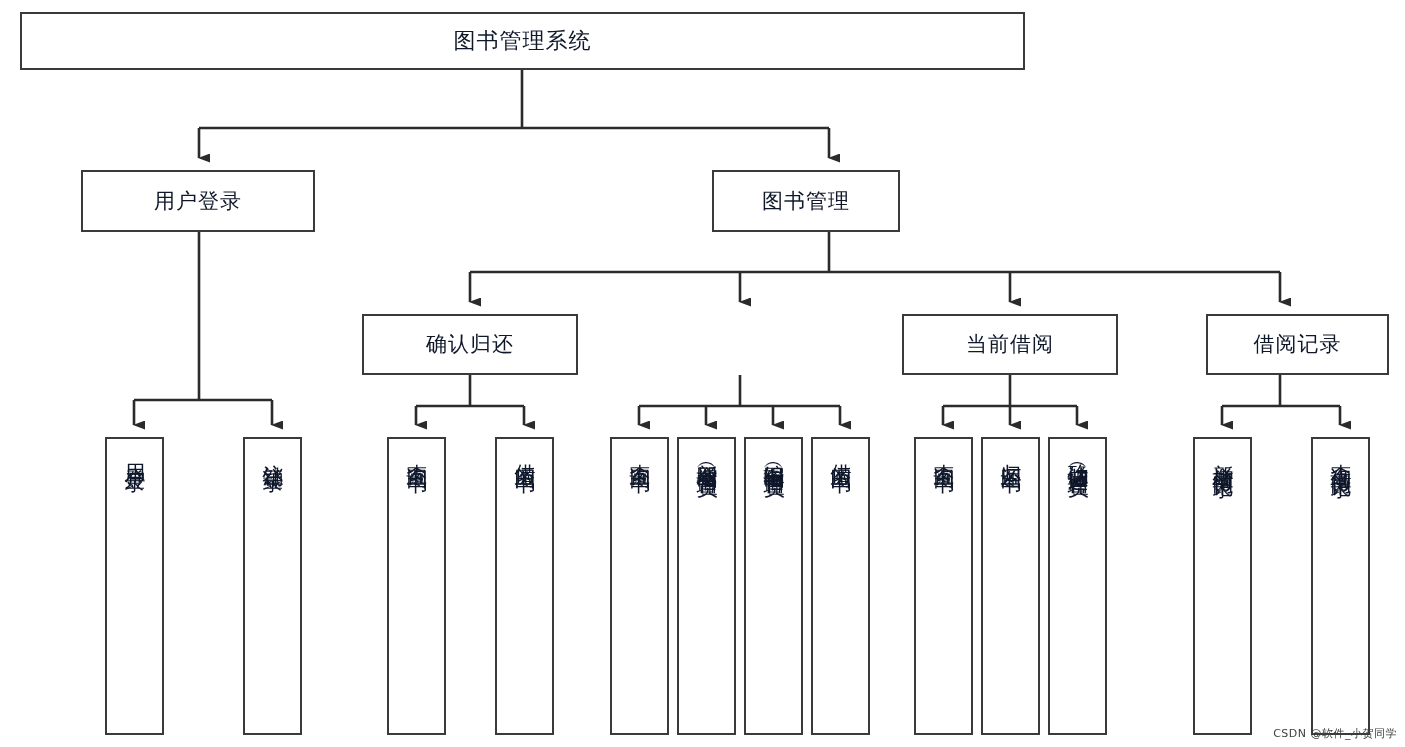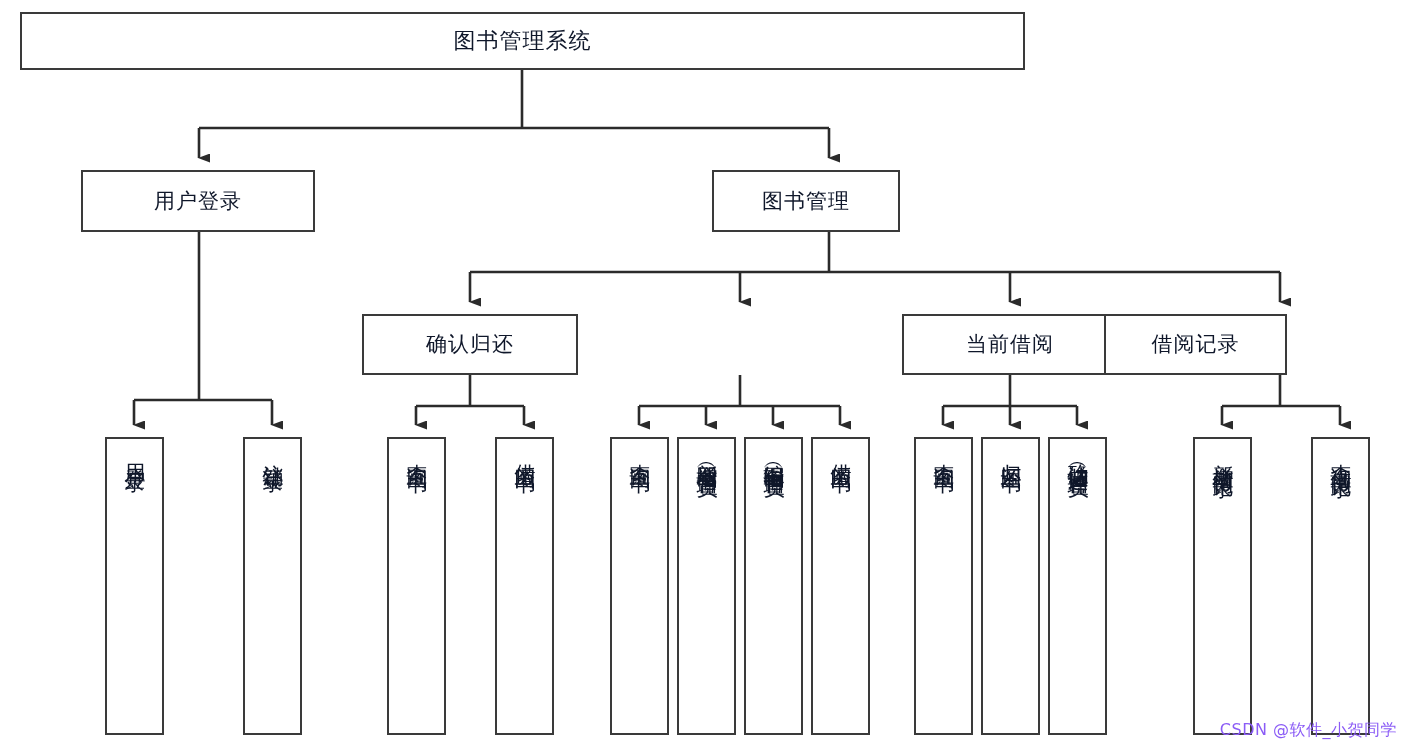--- a/index.html
+++ b/index.html
@@ -60,22 +60,22 @@
   .node.vert.tall .label {
     letter-spacing: 2px;
   }
   .node.root .label {
     font-size: 22px;
   }
   .watermark {
     position: absolute;
     right: 8px;
     bottom: 6px;
-    font-size: 16px;
-    color: #8b5cf6;
+    font-size: 11px;
+    color: #404040;
     letter-spacing: 0.5px;
     white-space: nowrap;
   }
 </style>
 </head>
 <body>
 
 <div id="canvas">
 
   <svg class="wires" viewBox="0 0 1405 747" xmlns="http://www.w3.org/2000/svg">
@@ -138,21 +138,21 @@
   <div class="node horiz" style="left:712px; top:170px; width:188px; height:62px;">
     <span class="label">图书管理</span>
   </div>
 
   <div class="node horiz" style="left:362px; top:314px; width:216px; height:61px;">
     <span class="label">确认归还</span>
   </div>
   <div class="node horiz" style="left:902px; top:314px; width:216px; height:61px;">
     <span class="label">当前借阅</span>
   </div>
-  <div class="node horiz" style="left:1104px; top:314px; width:183px; height:61px;">
+  <div class="node horiz" style="left:1206px; top:314px; width:183px; height:61px;">
     <span class="label">借阅记录</span>
   </div>
 
   <div class="node vert" style="left:105px; top:437px; width:59px; height:298px;">
     <span class="label">用户登录</span>
   </div>
   <div class="node vert" style="left:243px; top:437px; width:59px; height:298px;">
     <span class="label">注销登录</span>
   </div>
 

